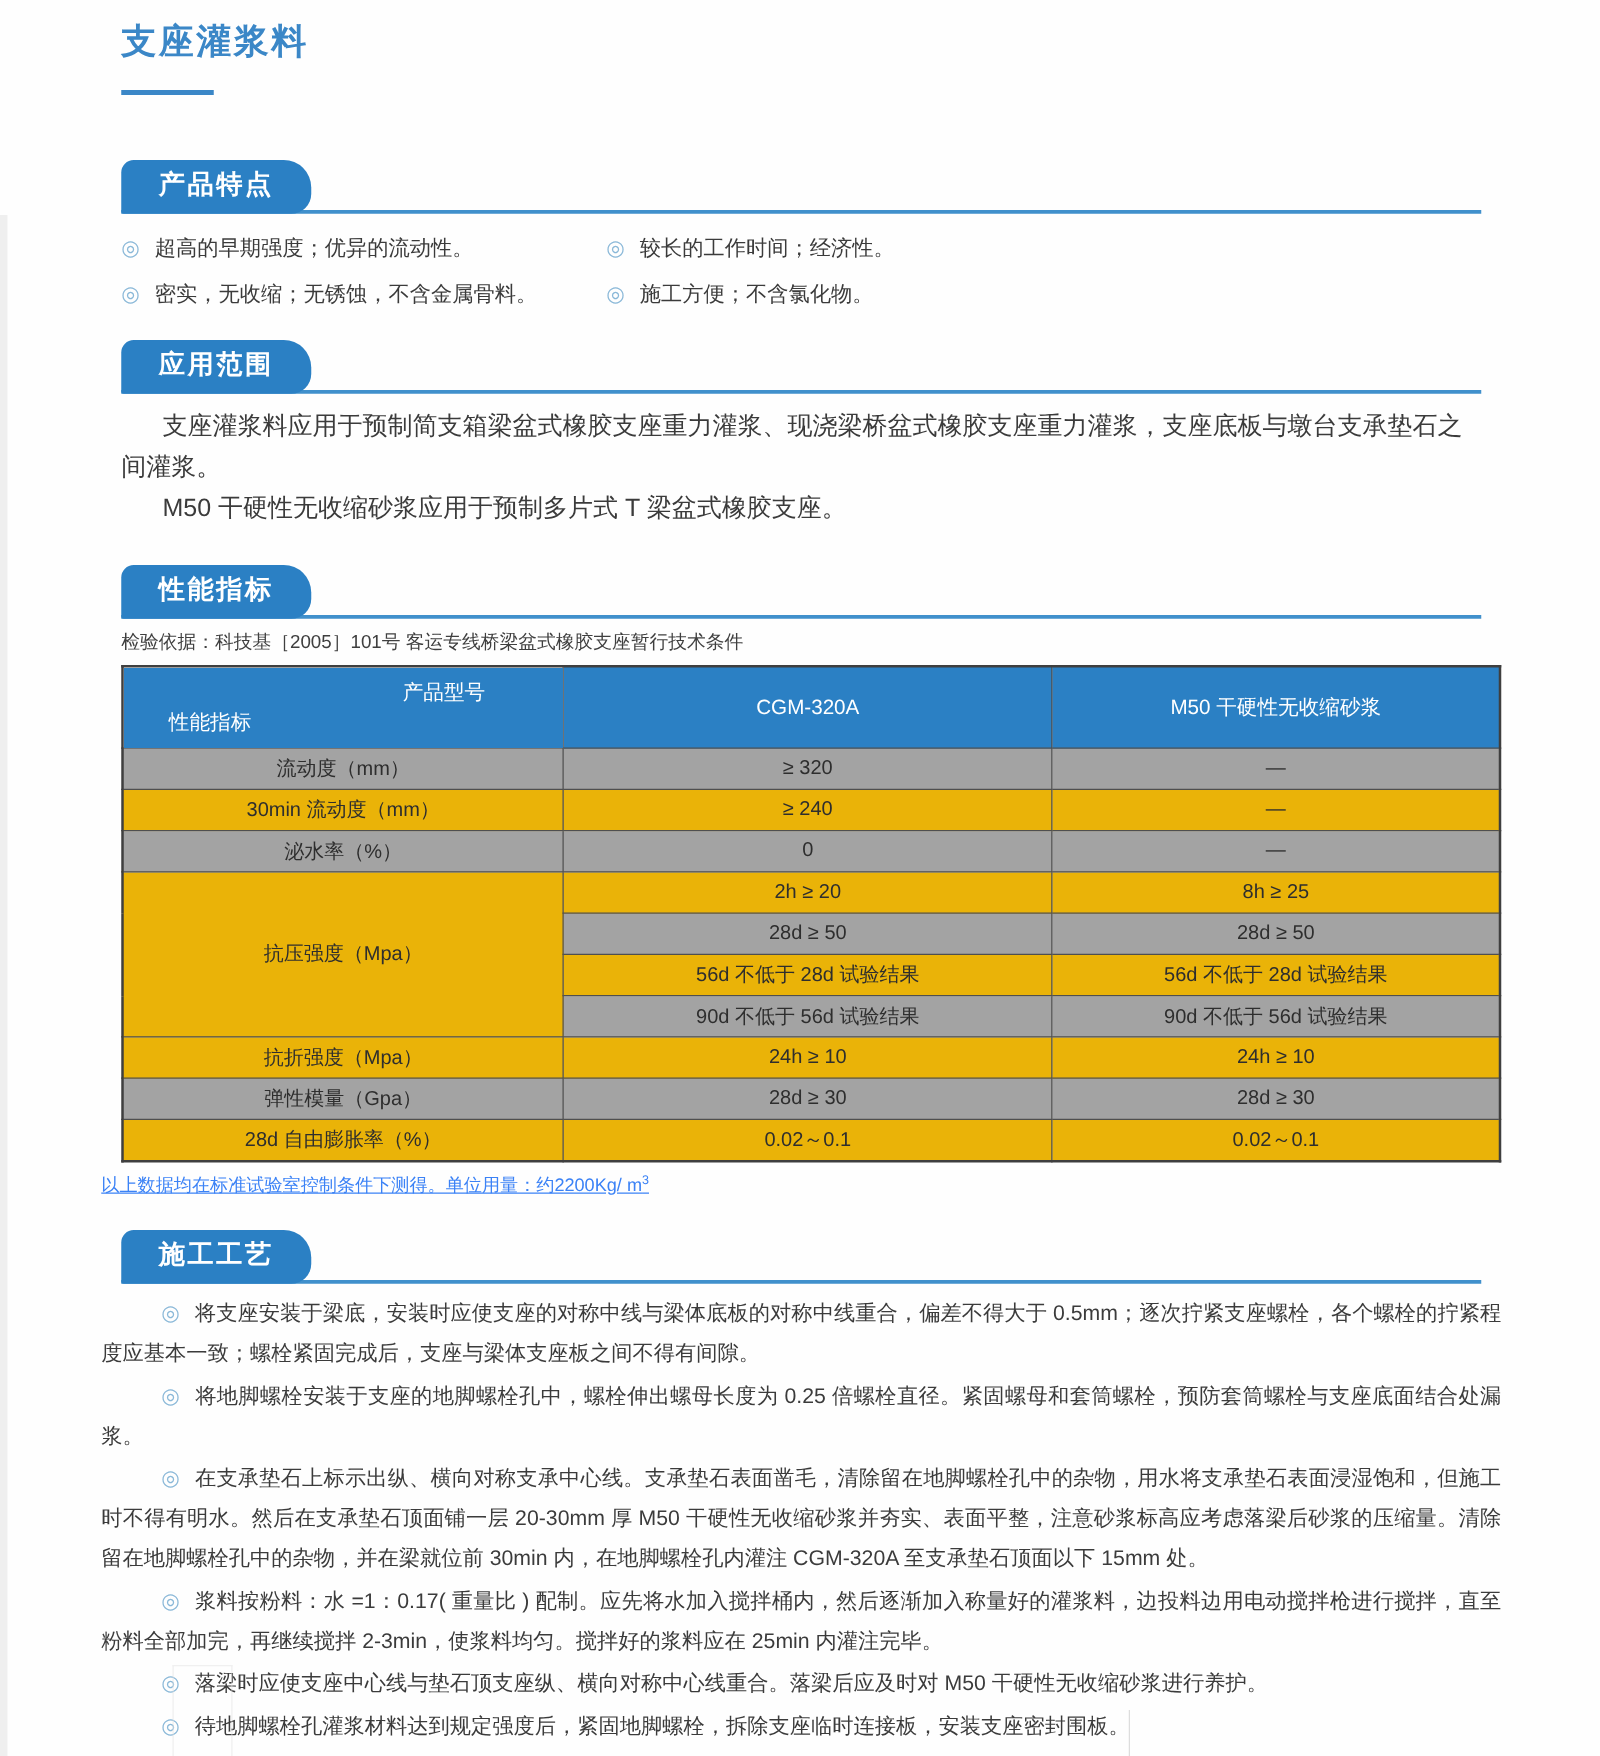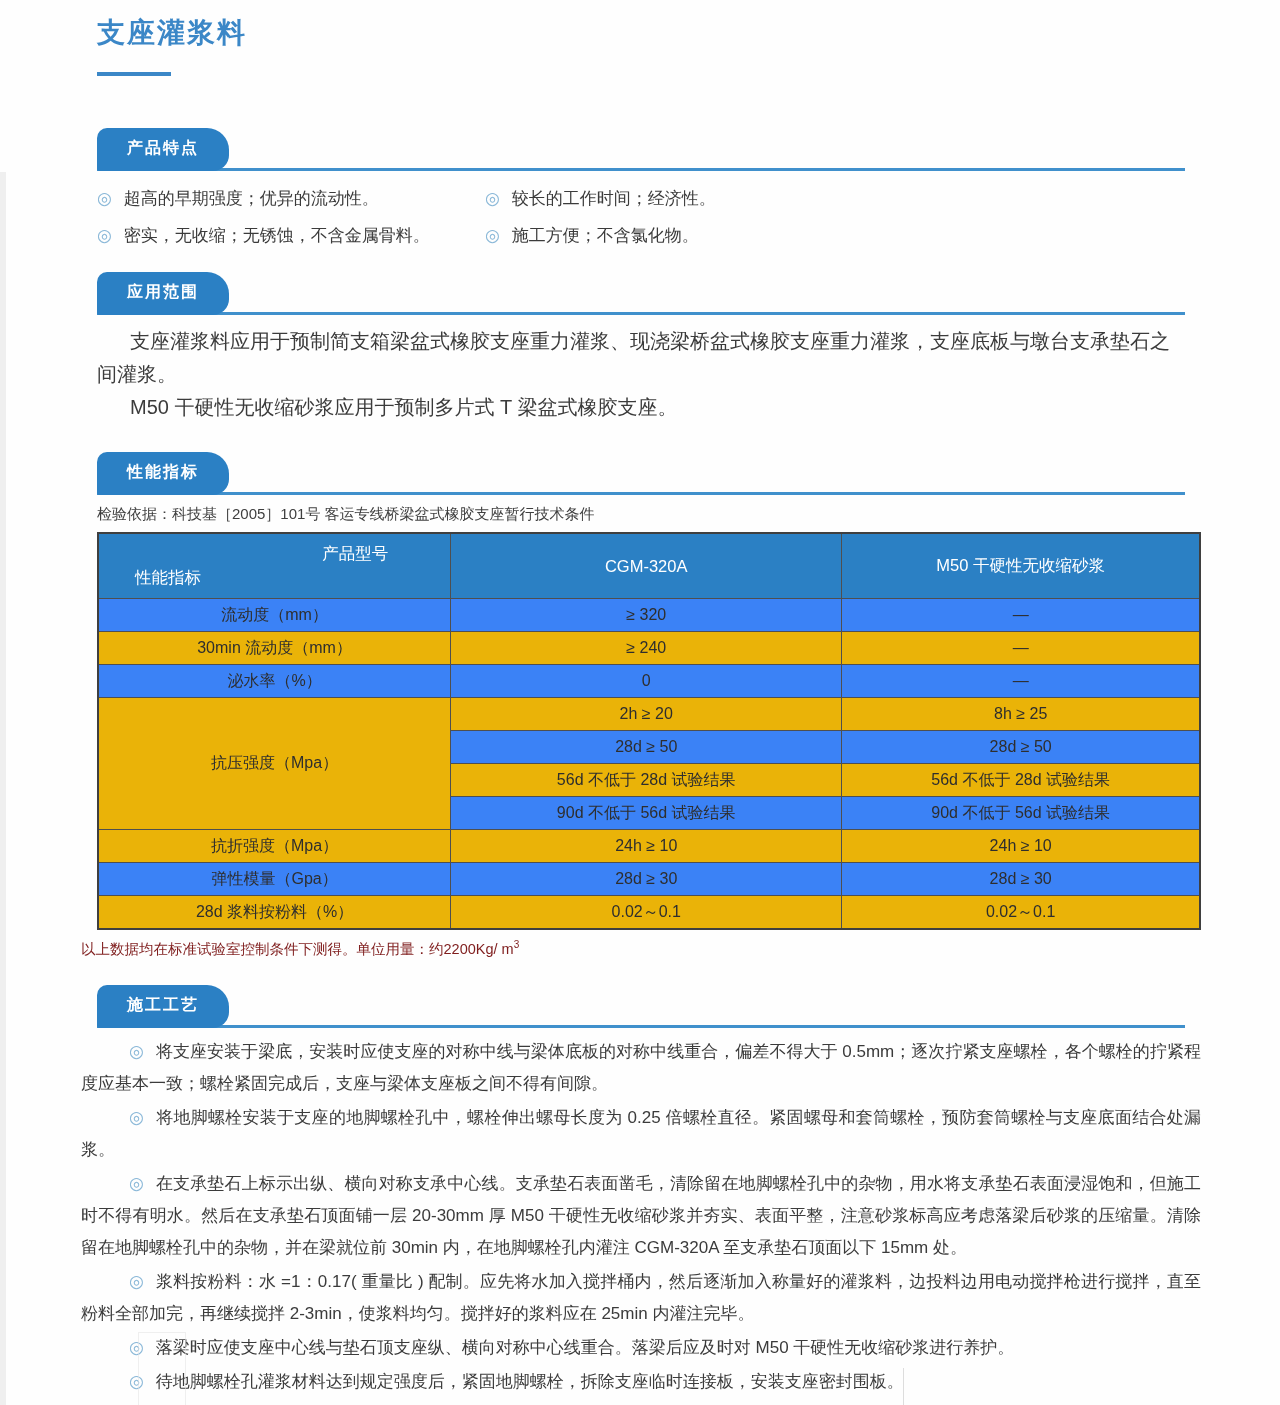--- a/index.html
+++ b/index.html
@@ -21,53 +21,53 @@
   
   .title{color:#3b87c7;font-size:28px;font-weight:bold;line-height:34px;letter-spacing:2px;}
   .title-underline{width:74px;height:4px;background:#3b87c7;margin-top:22px;}
 
   
   .sec-head{position:relative;height:43px;}
   .sec-rule{position:absolute;left:0;right:0;bottom:0;height:3px;background:#4090cc;}
   .sec-badge{
     position:absolute;left:0;bottom:0;
     background:#2b80c4;color:#ffffff;
-    font-size:16px;font-weight:bold;letter-spacing:2px;
+    font-size:21px;font-weight:bold;letter-spacing:2px;
     line-height:40px;height:43px;
     padding:0 30px;
     border-radius:10px 22px 16px 2px;
   }
 
   
   .features{margin-top:12px;display:grid;grid-template-columns:388px auto;row-gap:5px;}
   .feat-item{font-size:17px;line-height:32px;white-space:nowrap;}
   .bullet{color:#8ab8d8;margin-right:12px;font-size:17px;}
 
   
   .app-text{margin-top:10px;}
   .app-line{font-size:20px;line-height:33px;margin:0;text-indent:33px;}
 
   
   .basis{margin-top:8px;text-align:left;font-size:15px;color:#3f3f3f;line-height:22px;}
   table.perf{margin-top:7px;width:100%;border-collapse:collapse;table-layout:fixed;border:2px solid #3f3f3f;}
   table.perf th,table.perf td{border:1px solid #4f4f4f;text-align:center;vertical-align:middle;}
   table.perf thead th{background:#2b80c4;color:#ffffff;font-weight:normal;font-size:16.5px;height:62px;}
   table.perf tbody td{height:30px;font-size:16px;color:#2e2e2e;background:#eab308;}
-  table.perf tr.gray td{background:#3b82f6;}
+  table.perf tr.gray td{background:#a3a3a3;}
   th.diag{
     position:relative;
     background-image:linear-gradient(to bottom right,
       transparent calc(50% - 1px), #243646 calc(50% - 1px),
       #243646 calc(50% + 1px), transparent calc(50% + 1px));
     padding-left:20px;
   }
   .diag-top{position:absolute;top:9px;right:62px;}
   .diag-bottom{position:absolute;bottom:9px;left:36px;}
 
-  .footnote{margin:9px 0 0 0;font-size:14.5px;color:#7f1d1d;}
+  .footnote{margin:9px 0 0 0;font-size:14.5px;color:#3b82f6;text-decoration:underline;}
   .footnote sup{font-size:10px;}
 
   
   .steps{margin:8px -16px 0 0;}
   .step{margin:0 0 2px 0;font-size:17px;line-height:32px;text-indent:48px;text-align:justify;color:#3b3b3b;}
 
   .mt-features{margin-top:52px;}
   .mt-app{margin-top:20px;}
   .mt-perf{margin-top:28px;}
   .mt-process{margin-top:26px;}
@@ -166,21 +166,21 @@
         <td>抗折强度（Mpa）</td>
         <td>24h ≥ 10</td>
         <td>24h ≥ 10</td>
       </tr>
       <tr class="gray">
         <td>弹性模量（Gpa）</td>
         <td>28d ≥ 30</td>
         <td>28d ≥ 30</td>
       </tr>
       <tr>
-        <td>28d 浆料按粉料（%）</td>
+        <td>28d 自由膨胀率（%）</td>
         <td>0.02～0.1</td>
         <td>0.02～0.1</td>
       </tr>
     </tbody>
   </table>
 
   <p class="footnote inset"><span>以上数据均在标准试验室控制条件下测得。单位用量：约2200Kg/ m</span><sup>3</sup></p>
 
   <div class="sec-head inset mt-process">
     <div class="sec-rule"></div>

